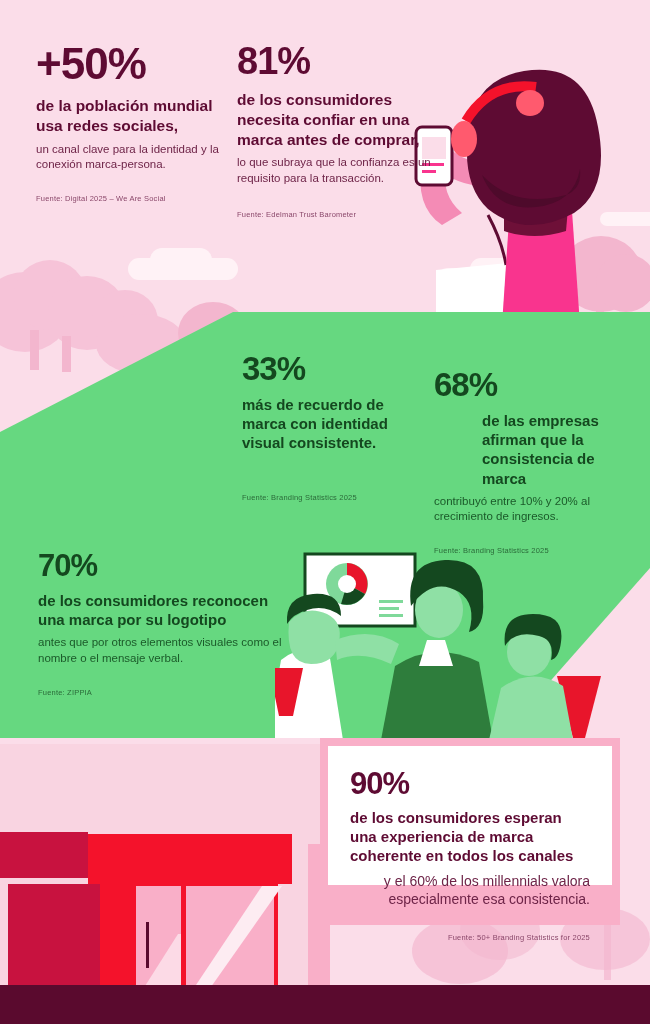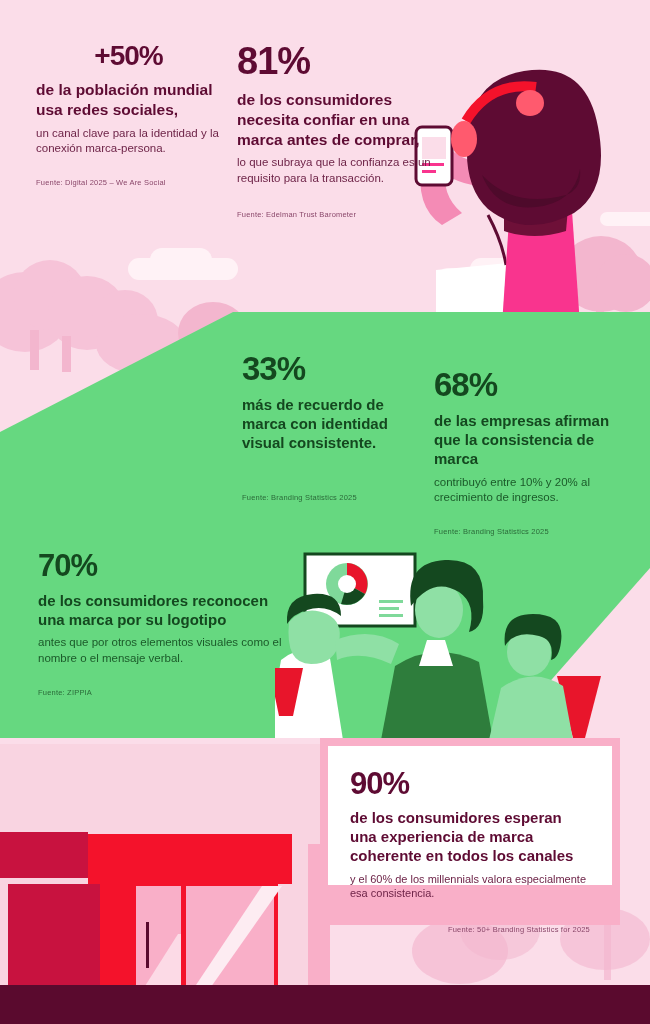--- a/index.html
+++ b/index.html
@@ -44,42 +44,42 @@
   }
   .maroon .big,.maroon .lead{color:#5E0B33;}
   .maroon .sub{color:#6E2448;}
   .maroon .src{color:#8A476A;}
   .greent .big,.greent .lead{color:#14481F;}
   .greent .sub{color:#1B5A29;}
   .greent .src{color:#2B6B39;}
 
   
   #b-50{left:36px;top:42px;width:185px;}
-  #b-50 .big{font-size:28px;text-align:center;}
+  #b-50 .big{font-size:44px;}
   #b-50 .lead{font-size:15.5px;}
   #b-50 .sub{font-size:11.5px;}
   #b-50 .src{margin-top:22px;}
 
   
   #b-81{left:237px;top:42px;width:195px;}
   #b-81 .big{font-size:38px;}
   #b-81 .lead{font-size:15.5px;}
   #b-81 .sub{font-size:11.5px;}
   #b-81 .src{margin-top:24px;}
 
   
   #b-33{left:242px;top:352px;width:190px;}
   #b-33 .big{font-size:33px;}
   #b-33 .lead{font-size:15px;}
   #b-33 .src{margin-top:40px;}
 
   
   #b-68{left:434px;top:368px;width:190px;}
   #b-68 .big{font-size:33px;}
-  #b-68 .lead{font-size:15px;}
+  #b-68 .lead{font-size:15px;margin-left:48px;}
   #b-68 .sub{font-size:11.5px;}
   #b-68 .src{margin-top:22px;}
 
   
   #b-75{left:38px;top:550px;width:250px;}
   #b-75 .big{font-size:31px;}
   #b-75 .lead{font-size:15px;}
   #b-75 .sub{font-size:11.5px;}
   #b-75 .src{margin-top:22px;}
 
@@ -88,21 +88,21 @@
     left:320px;top:738px;width:300px;height:187px;
     background:#F9AFC8;
   }
   #card-90{
     left:328px;top:746px;width:284px;height:139px;
     background:#FFFFFF;
     box-sizing:border-box;padding:22px 22px 0 22px;
   }
   #card-90 .big{font-size:31px;color:#5E0B33;margin-bottom:9px;}
   #card-90 .lead{font-size:15px;color:#5E0B33;}
-  #card-90 .sub{font-size:11px;color:#6E2448;}
+  #card-90 .sub{font-size:14px;color:#6E2448;text-align:right;}
   #card-90 .src{color:#8A476A;margin-top:24px;text-align:right;}
 
   
   .shape{position:absolute;}
   .cloud{background:#FFF2F6;border-radius:50px;}
   .tree-blob{background:#F6C3D8;border-radius:50%;}
   .tree-blob2{background:#F3B6CE;border-radius:50%;}
   .tree-trunk{background:#F3B6CE;}
 </style>
 </head>

